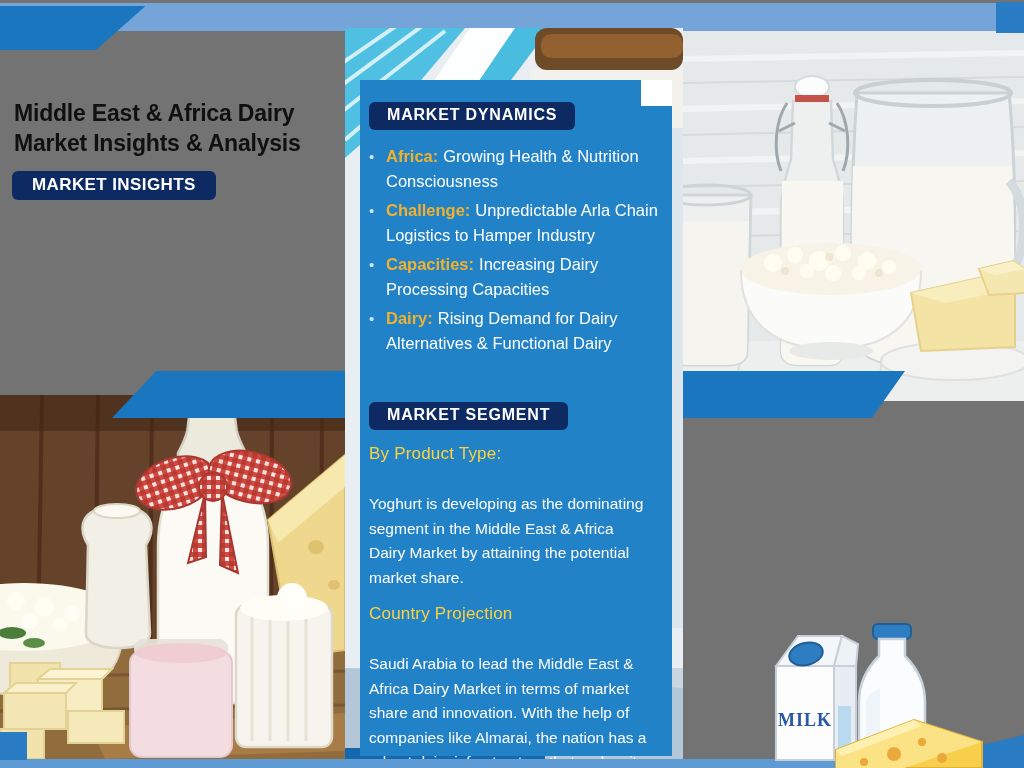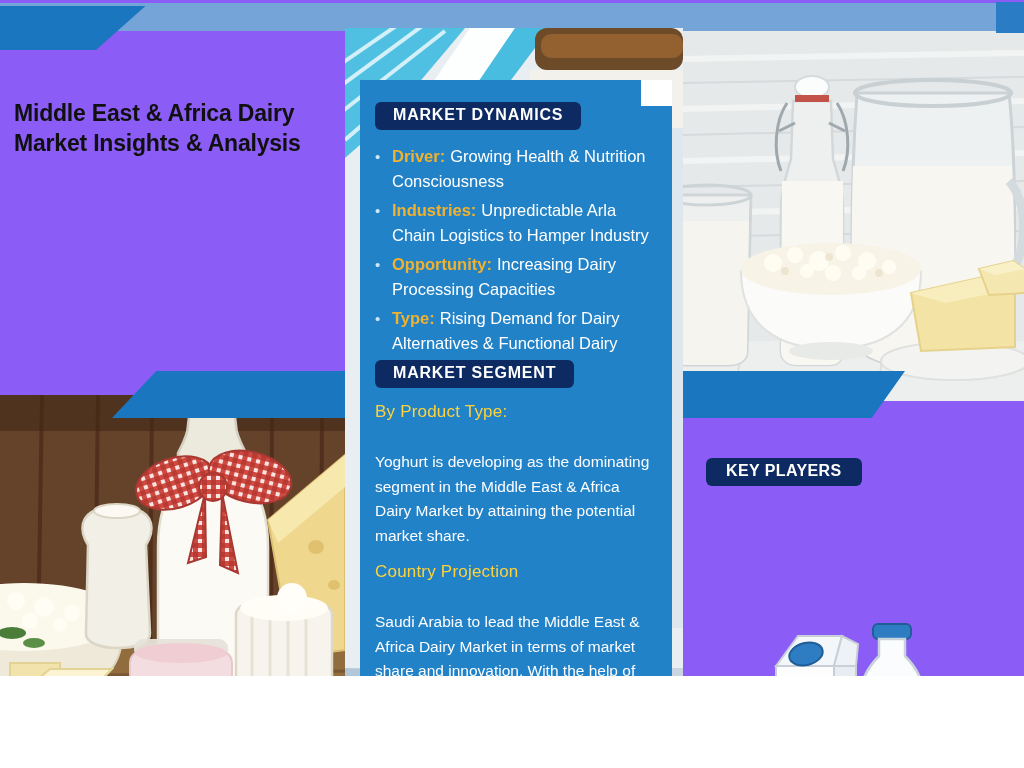--- a/index.html
+++ b/index.html
@@ -1,17 +1,17 @@
 <!DOCTYPE html>
 <html><head>
 <meta charset="utf-8">
 <style>
   * { margin:0; padding:0; box-sizing:border-box; }
   body { font-family:"Liberation Sans", sans-serif; background:#fff; }
-  .canvas { position:relative; width:1024px; height:676px; background:#8b5cf6; overflow:hidden; }
+  .canvas { position:relative; width:1024px; height:768px; background:#737373; overflow:hidden; }
 
   
   .top-band { position:absolute; left:0; top:3; width:1024px; height:28px; background:#74a4d8; top:3px; }
   .top-left-flag { position:absolute; left:0; top:6px; width:150px; height:44px; background:#1b76c0;
     clip-path:polygon(0 0, 97% 0, 64% 100%, 0 100%); }
   .top-right-square { position:absolute; left:996px; top:2px; width:28px; height:31px; background:#2a7cc4; }
 
   
   .left-title { position:absolute; left:14px; top:98px; width:312px; font-size:23px; line-height:30px;
     font-weight:bold; color:#101010; letter-spacing:-0.2px; }
@@ -23,28 +23,28 @@
 
   .left-banner { position:absolute; left:112px; top:371px; width:233px; height:47px; background:#1b76c0;
     clip-path:polygon(19% 0, 100% 0, 100% 100%, 0 100%); }
   .left-photo { position:absolute; left:0; top:395px; width:345px; height:365px; }
   .bottom-left-square { position:absolute; left:0; top:732px; width:27px; height:28px; background:#2a7cc4; }
 
   
   .mid-bg { position:absolute; left:345px; top:28px; width:338px; height:734px; }
   .mid-dark-bar { position:absolute; left:345px; top:748px; width:200px; height:14px; background:#1668ad; }
   .panel { position:absolute; left:360px; top:80px; width:312px; height:676px; background:#2282c8;
-    padding:22px 10px 0 15px; color:#fff; }
+    padding:22px 10px 0 9px; color:#fff; }
   .panel-notch { position:absolute; left:641px; top:80px; width:31px; height:26px; background:#ffffff; }
   .panel-header { font-size:16px; padding:4px 18px 6px; letter-spacing:.8px; border-radius:6px; }
   .dyn-list { list-style:none; margin-top:14px; font-size:16.5px; line-height:25px; }
   .dyn-list li { position:relative; padding-left:17px; margin-bottom:4px; }
   .dot { position:absolute; left:0; top:0; color:#cfe6f7; font-size:15px; }
   .gold { color:#f0b22e; font-weight:bold; margin-right:5px; }
-  .seg-header { }
+  .seg-header { margin-top:42px; }
   .subhead { color:#fdd23b; font-weight:normal; font-size:17px; margin-top:14px; letter-spacing:.2px; }
   .panel-para { width:282px; font-size:15.5px; line-height:24.5px; margin-top:28px; color:#fdfdff; }
   .country-head { }
 
   
   .right-photo { position:absolute; left:683px; top:31px; width:341px; height:370px; }
   .right-banner { position:absolute; left:683px; top:371px; width:222px; height:47px; background:#1b76c0;
     clip-path:polygon(0 0, 100% 0, 85% 100%, 0 100%); }
   .players-badge { position:absolute; left:706px; top:458px; font-size:16px; padding:4px 20px 6px; }
   .players-text { position:absolute; left:705px; top:494px; width:272px; font-size:17px;
@@ -249,46 +249,46 @@
       <circle cx="292" cy="203" r="15" fill="#fffef9"></circle>
     </g>
   </svg>
 
   <div class="left-banner"></div>
   <div class="right-banner"></div>
   <div class="top-left-flag"></div>
   <div class="top-right-square"></div>
 
   <h1 class="left-title">Middle East &amp; Africa Dairy Market Insights &amp; Analysis</h1>
+  <div class="badge insights-badge">MARKET INSIGHTS</div>
 
   <div class="panel">
     <div class="badge panel-header">MARKET DYNAMICS</div>
     <ul class="dyn-list">
       <li>
-        <span class="dot">•</span><span class="gold">Driver:</span><span>Growing Health &amp; Nutrition Consciousness</span>
+        <span class="dot">•</span><span class="gold">Africa:</span><span>Growing Health &amp; Nutrition Consciousness</span>
       </li>
       <li>
-        <span class="dot">•</span><span class="gold">Industries:</span><span>Unpredictable Arla Chain Logistics to Hamper Industry</span>
+        <span class="dot">•</span><span class="gold">Challenge:</span><span>Unpredictable Arla Chain Logistics to Hamper Industry</span>
       </li>
       <li>
-        <span class="dot">•</span><span class="gold">Opportunity:</span><span>Increasing Dairy Processing Capacities</span>
+        <span class="dot">•</span><span class="gold">Capacities:</span><span>Increasing Dairy Processing Capacities</span>
       </li>
       <li>
-        <span class="dot">•</span><span class="gold">Type:</span><span>Rising Demand for Dairy Alternatives &amp; Functional Dairy</span>
+        <span class="dot">•</span><span class="gold">Dairy:</span><span>Rising Demand for Dairy Alternatives &amp; Functional Dairy</span>
       </li>
     </ul>
     <div class="badge panel-header seg-header">MARKET SEGMENT</div>
     <div class="subhead">By Product Type:</div>
     <p class="panel-para">Yoghurt is developing as the dominating segment in the Middle East &amp; Africa Dairy Market by attaining the potential market share.</p>
     <div class="subhead country-head">Country Projection</div>
     <p class="panel-para">Saudi Arabia to lead the Middle East &amp; Africa Dairy Market in terms of market share and innovation. With the help of companies like Almarai, the nation has a robust dairy infrastructure that makes it a regional dairy powerhouse.</p>
   </div>
   <div class="panel-notch"></div>
 
-  <div class="badge players-badge">KEY PLAYERS</div>
 
   <div class="bottom-strip"></div>
   <div class="bottom-right-flag"></div>
   <div class="bottom-left-square"></div>
 
   <svg class="clipart" viewBox="0 0 240 150">
 
     <g>
       <polygon points="30,48 52,18 96,18 88,48" fill="#f4f7fa" stroke="#c8cfd8" stroke-width="2"></polygon>
       <rect x="30" y="48" width="58" height="94" fill="#fdfdfe" stroke="#c8cfd8" stroke-width="2"></rect>

